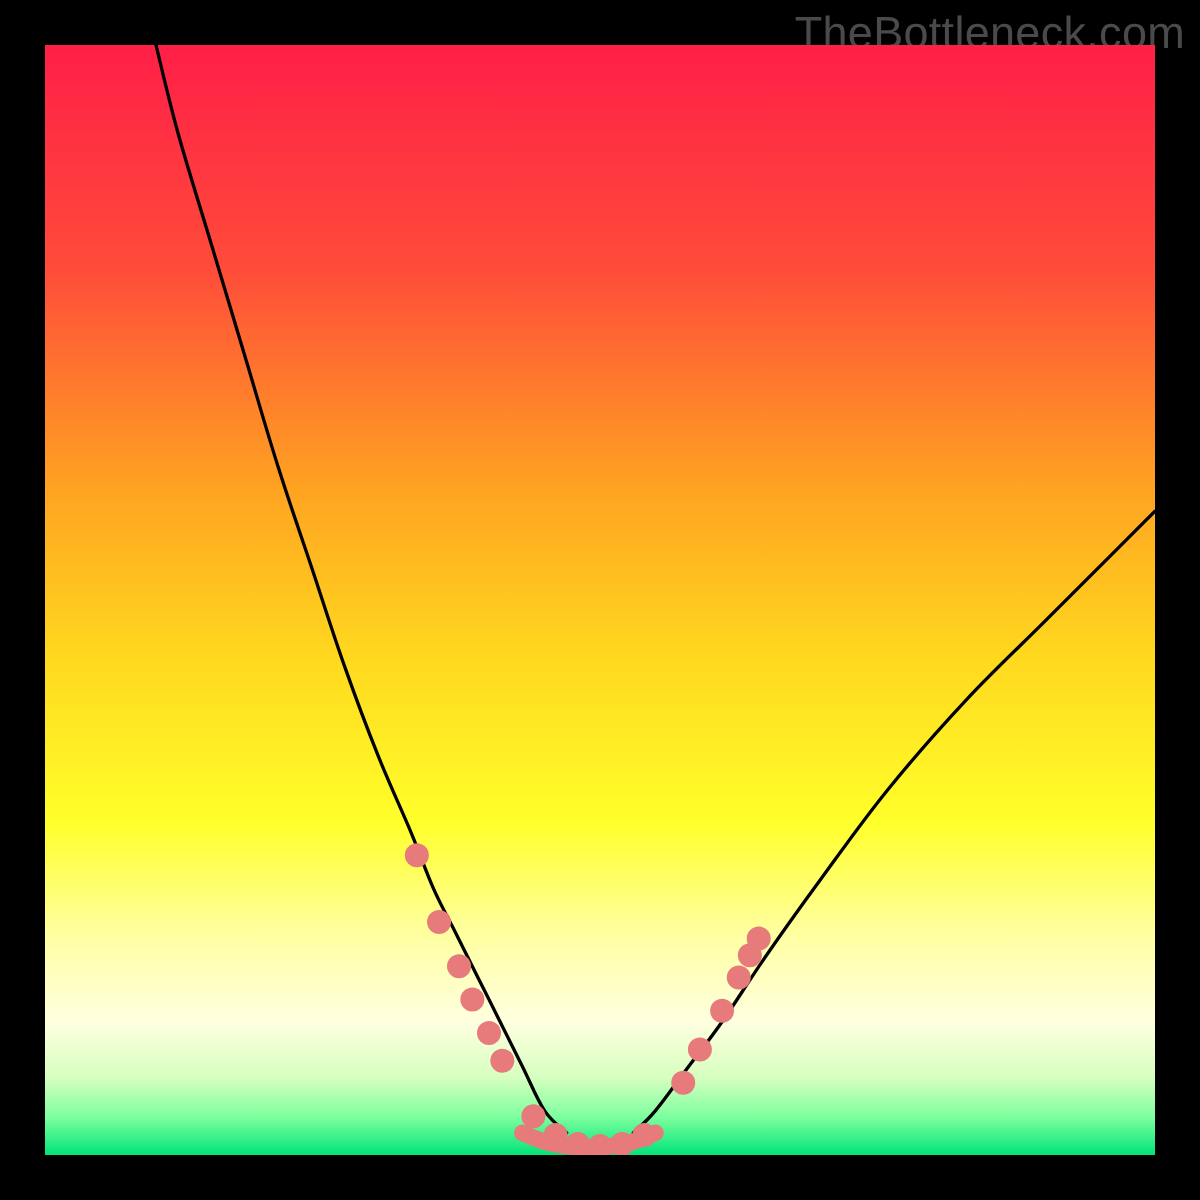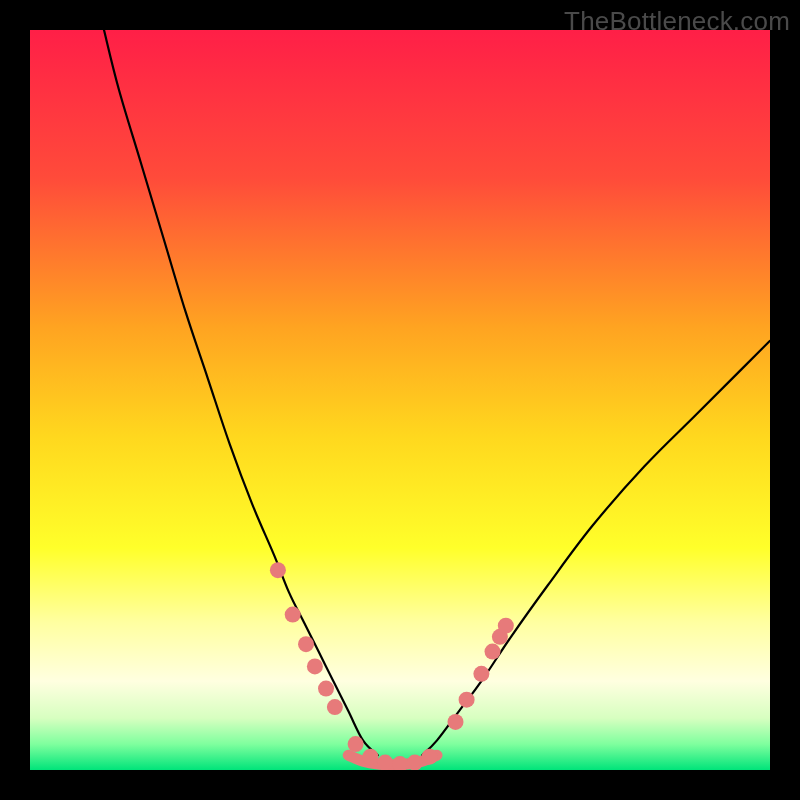--- a/index.html
+++ b/index.html
@@ -21,21 +21,21 @@
     position: absolute;
     left: 30px;
     top: 30px;
     width: 740px;
     height: 740px;
   }
   .watermark {
     position: absolute;
     top: 6px;
     right: 10px;
-    font-size: 26px;
+    font-size: 30px;
     color: #4a4a4a;
     letter-spacing: 0.2px;
     font-weight: 500;
     user-select: none;
   }
   svg { display: block; }
 </style>
 </head>
 <body>
 

